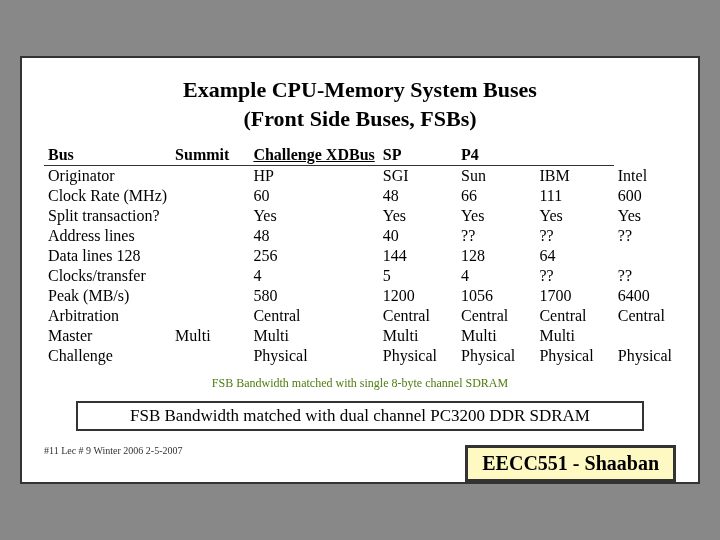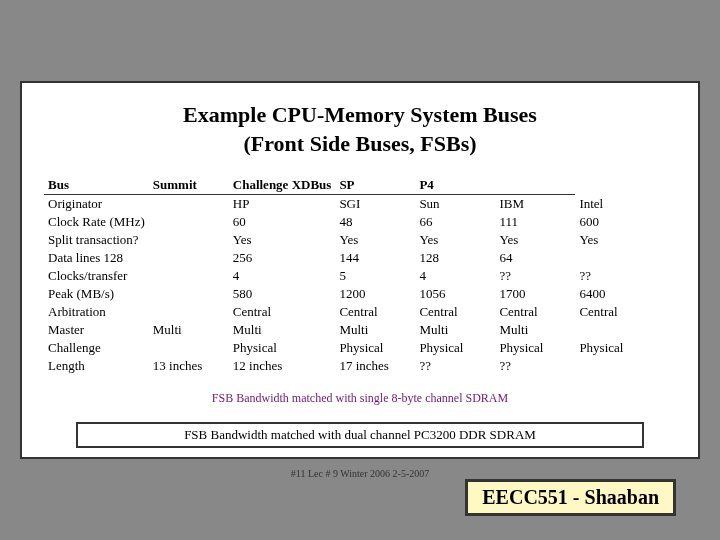--- a/index.html
+++ b/index.html
@@ -7,59 +7,59 @@
       width: 720px;
       height: 540px;
       background: #888;
       display: flex;
       align-items: center;
       justify-content: center;
       font-family: 'Times New Roman', Times, serif;
     }
     .slide {
       width: 680px;
-      height: 378px;
+      height: 428px;
       background: #fff;
       border: 2px solid #333;
       padding: 18px 22px 14px 22px;
       display: flex;
       flex-direction: column;
-      gap: 12px;
+      gap: 6px;
     }
     .title {
       text-align: center;
       font-size: 22px;
       font-weight: bold;
       line-height: 1.3;
       margin-bottom: 6px;
     }
     .main-table {
       width: 100%;
       border-collapse: collapse;
-      font-size: 13px;
+      font-size: 16px;
     }
     .main-table td {
       padding: 1px 4px;
       vertical-align: top;
       white-space: nowrap;
     }
     .main-table tr:first-child td {
       font-weight: bold;
       border-bottom: 1px solid #333;
     }
     .fsb1 {
       text-align: center;
       font-size: 12px;
       margin-top: 4px;
-      color: #701a75;
+      color: #4d7c0f;
     }
     .fsb2-box {
       border: 2px solid #333;
       text-align: center;
-      font-size: 13px;
+      font-size: 17px;
       padding: 3px 8px;
       margin: 4px auto;
       width: 90%;
       background: #fff;
     }
     .bottom-right-box {
       border: 3px solid #333;
       background: #fef9c3;
       padding: 4px 14px;
       font-size: 20px;
@@ -90,21 +90,21 @@
         <col class="col1">
         <col class="col2">
         <col class="col3">
         <col class="col4">
         <col class="col5">
     </colgroup>
     <tbody id="table-body">
     <tr>
           <td style="font-weight: bold;">Bus</td>
           <td style="font-weight: bold;">Summit</td>
-          <td style="font-weight: bold;">Challenge XDBus</td>
+          <td style="font-weight: bold; text-decoration: underline;">Challenge XDBus</td>
           <td style="font-weight: bold; margin-top: 16px;">SP</td>
           <td style="font-weight: bold;">P4</td>
           <td style="font-weight: bold;"></td>
         </tr>
         <tr>
           <td>Originator</td>
           <td></td>
           <td>HP</td>
           <td>SGI</td>
           <td>Sun</td>
@@ -123,20 +123,29 @@
         <tr>
           <td>Split transaction?</td>
           <td></td>
           <td>Yes</td>
           <td>Yes</td>
           <td>Yes</td>
           <td>Yes</td>
           <td>Yes</td>
         </tr>
         <tr>
+          <td>Address lines</td>
+          <td></td>
+          <td>48</td>
+          <td>40</td>
+          <td>??</td>
+          <td>??</td>
+          <td>??</td>
+        </tr>
+        <tr>
           <td>Data lines 128</td>
           <td></td>
           <td>256</td>
           <td>144</td>
           <td>128</td>
           <td>64</td>
           <td></td>
         </tr>
         <tr>
           <td>Clocks/transfer</td>
@@ -176,34 +185,25 @@
         </tr>
         <tr>
           <td>Challenge</td>
           <td></td>
           <td>Physical</td>
           <td>Physical</td>
           <td>Physical</td>
           <td>Physical</td>
           <td>Physical</td>
         </tr>
-        <tr>
-          <td>Length</td>
-          <td>13 inches</td>
-          <td>12 inches</td>
-          <td>17 inches</td>
-          <td>??</td>
-          <td>??</td>
-          <td></td>
-        </tr>
       </tbody>
   </table>
 
   <div class="fsb1">FSB Bandwidth matched with single 8-byte channel SDRAM</div>
   <div class="fsb2-box">
     <span>FSB Bandwidth matched with dual channel PC3200 DDR SDRAM</span>
   </div>
 
-  <div style="display:flex; justify-content:space-between; align-items:center; margin-top:4px;flex-direction:column;">
+  <div style="display:flex; justify-content:space-between; align-items:flex-start; margin-top:4px;">
     <div style="flex:1; font-size:10px; color:#333;">#11   Lec # 9   Winter 2006   2-5-2007</div>
     <div class="bottom-right-box">EECC551 - Shaaban</div>
   </div>
 </div>
 
 </body></html>

